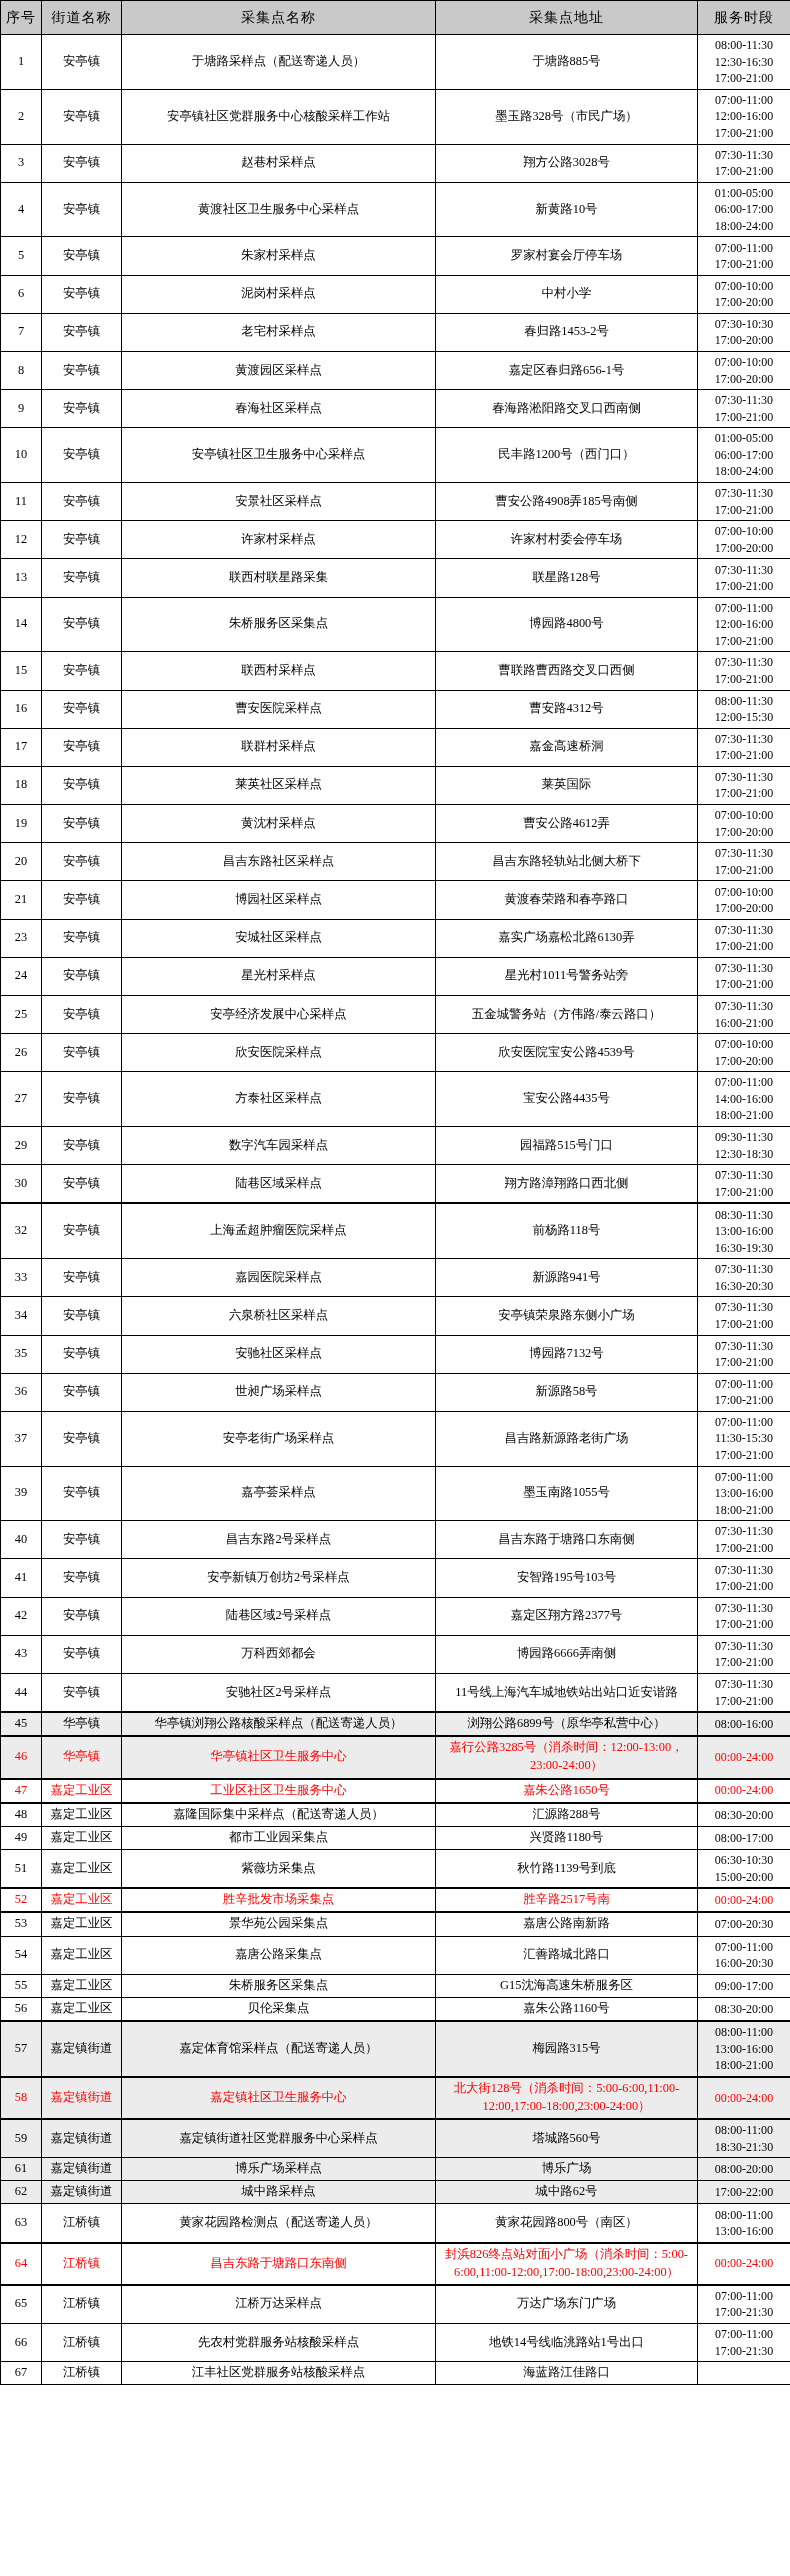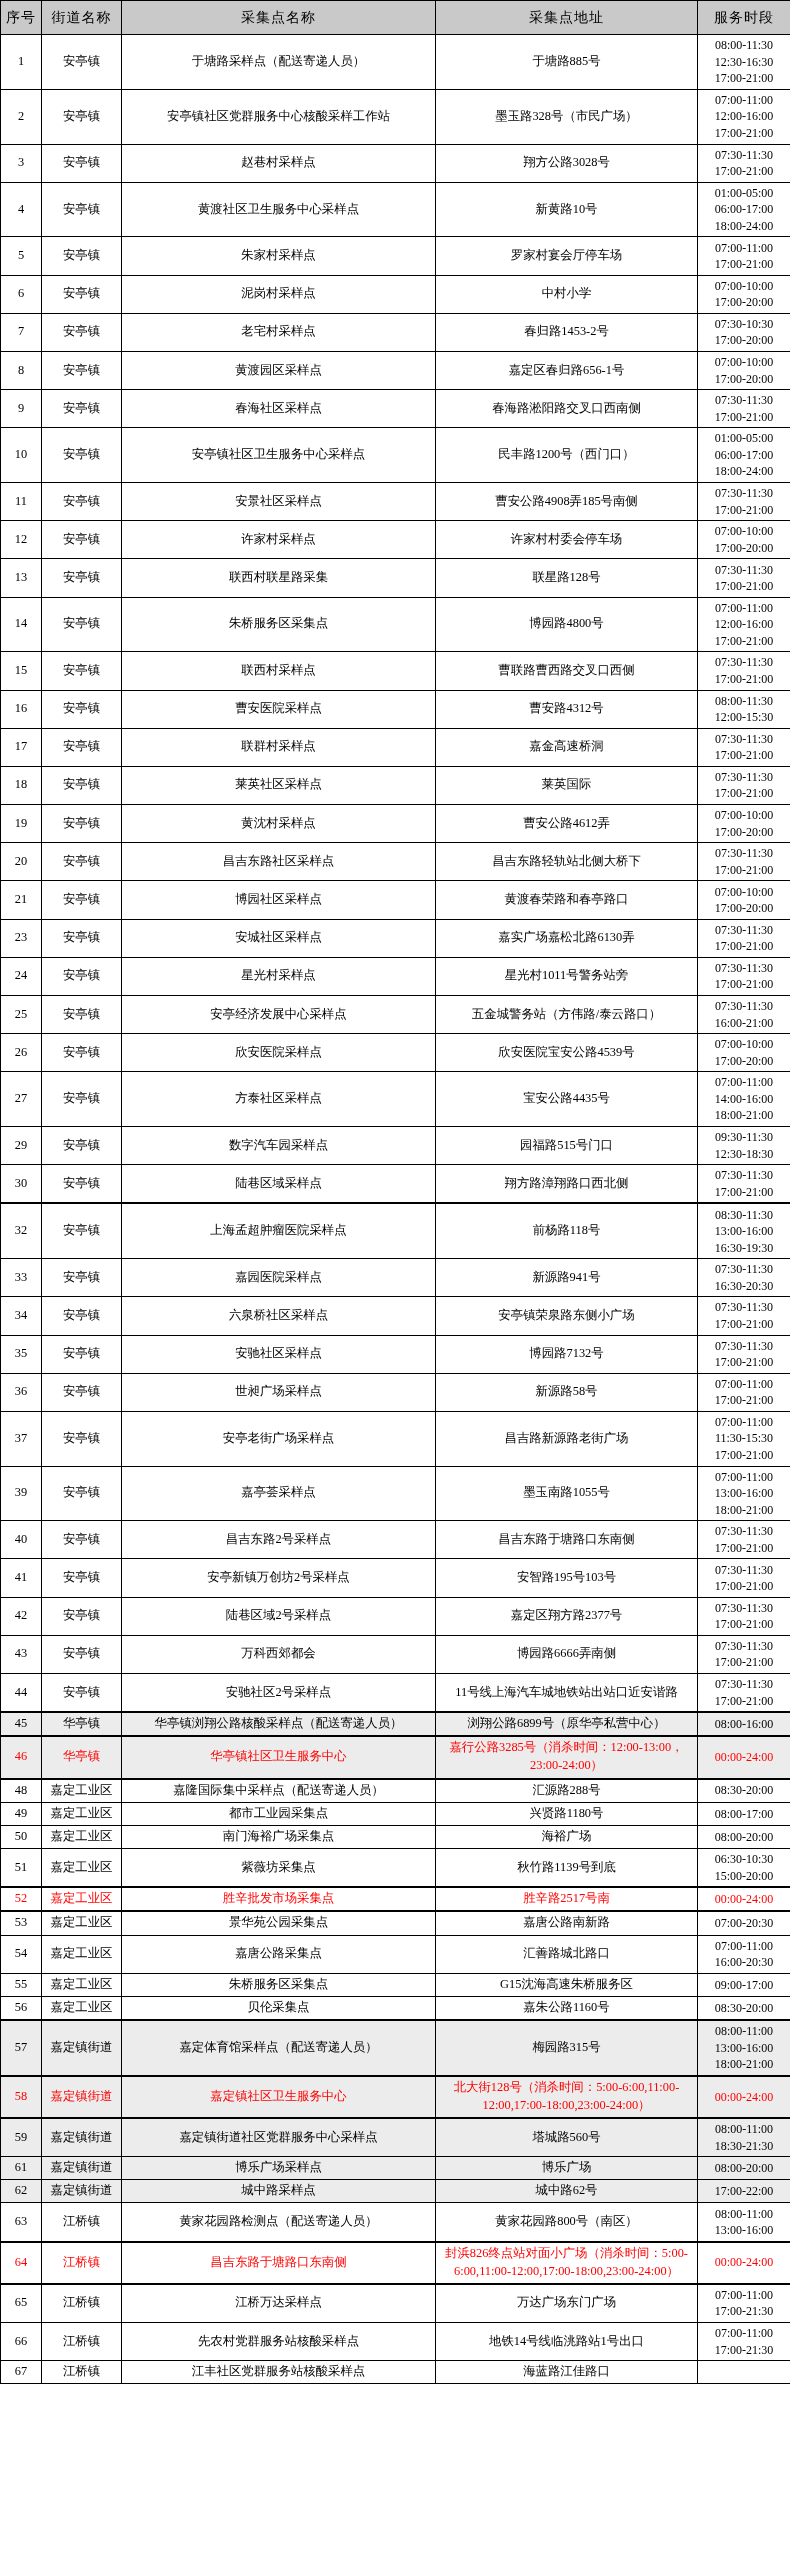--- a/index.html
+++ b/index.html
@@ -463,45 +463,45 @@
   </tr>
       <tr class="red gray thick">
     <td class="no-cell">46</td>
     <td>华亭镇</td>
     <td>华亭镇社区卫生服务中心</td>
     <td>嘉行公路3285号（消杀时间：12:00-13:00，23:00-24:00）</td>
     <td class="time-cell">
           <div class="time-slot">00:00-24:00</div>
         </td>
   </tr>
+      <tr class="red thick">
+    <td class="no-cell">47</td>
+    <td>嘉定工业区</td>
+    <td>工业区社区卫生服务中心</td>
+    <td>嘉朱公路1650号</td>
+    <td class="time-cell">
+          <div class="time-slot">00:00-24:00</div>
+        </td>
+  </tr>
       <tr class="thick">
     <td class="no-cell">48</td>
     <td>嘉定工业区</td>
     <td>嘉隆国际集中采样点（配送寄递人员）</td>
     <td>汇源路288号</td>
     <td class="time-cell">
           <div class="time-slot">08:30-20:00</div>
         </td>
   </tr>
       <tr>
     <td class="no-cell">49</td>
     <td>嘉定工业区</td>
     <td>都市工业园采集点</td>
     <td>兴贤路1180号</td>
     <td class="time-cell">
           <div class="time-slot">08:00-17:00</div>
-        </td>
-  </tr>
-      <tr>
-    <td class="no-cell">50</td>
-    <td>嘉定工业区</td>
-    <td>南门海裕广场采集点</td>
-    <td>海裕广场</td>
-    <td class="time-cell">
-          <div class="time-slot">08:00-20:00</div>
         </td>
   </tr>
       <tr>
     <td class="no-cell">51</td>
     <td>嘉定工业区</td>
     <td>紫薇坊采集点</td>
     <td>秋竹路1139号到底</td>
     <td class="time-cell">
           <div class="time-slot">06:30-10:30</div>
           <div class="time-slot">15:00-20:00</div>

